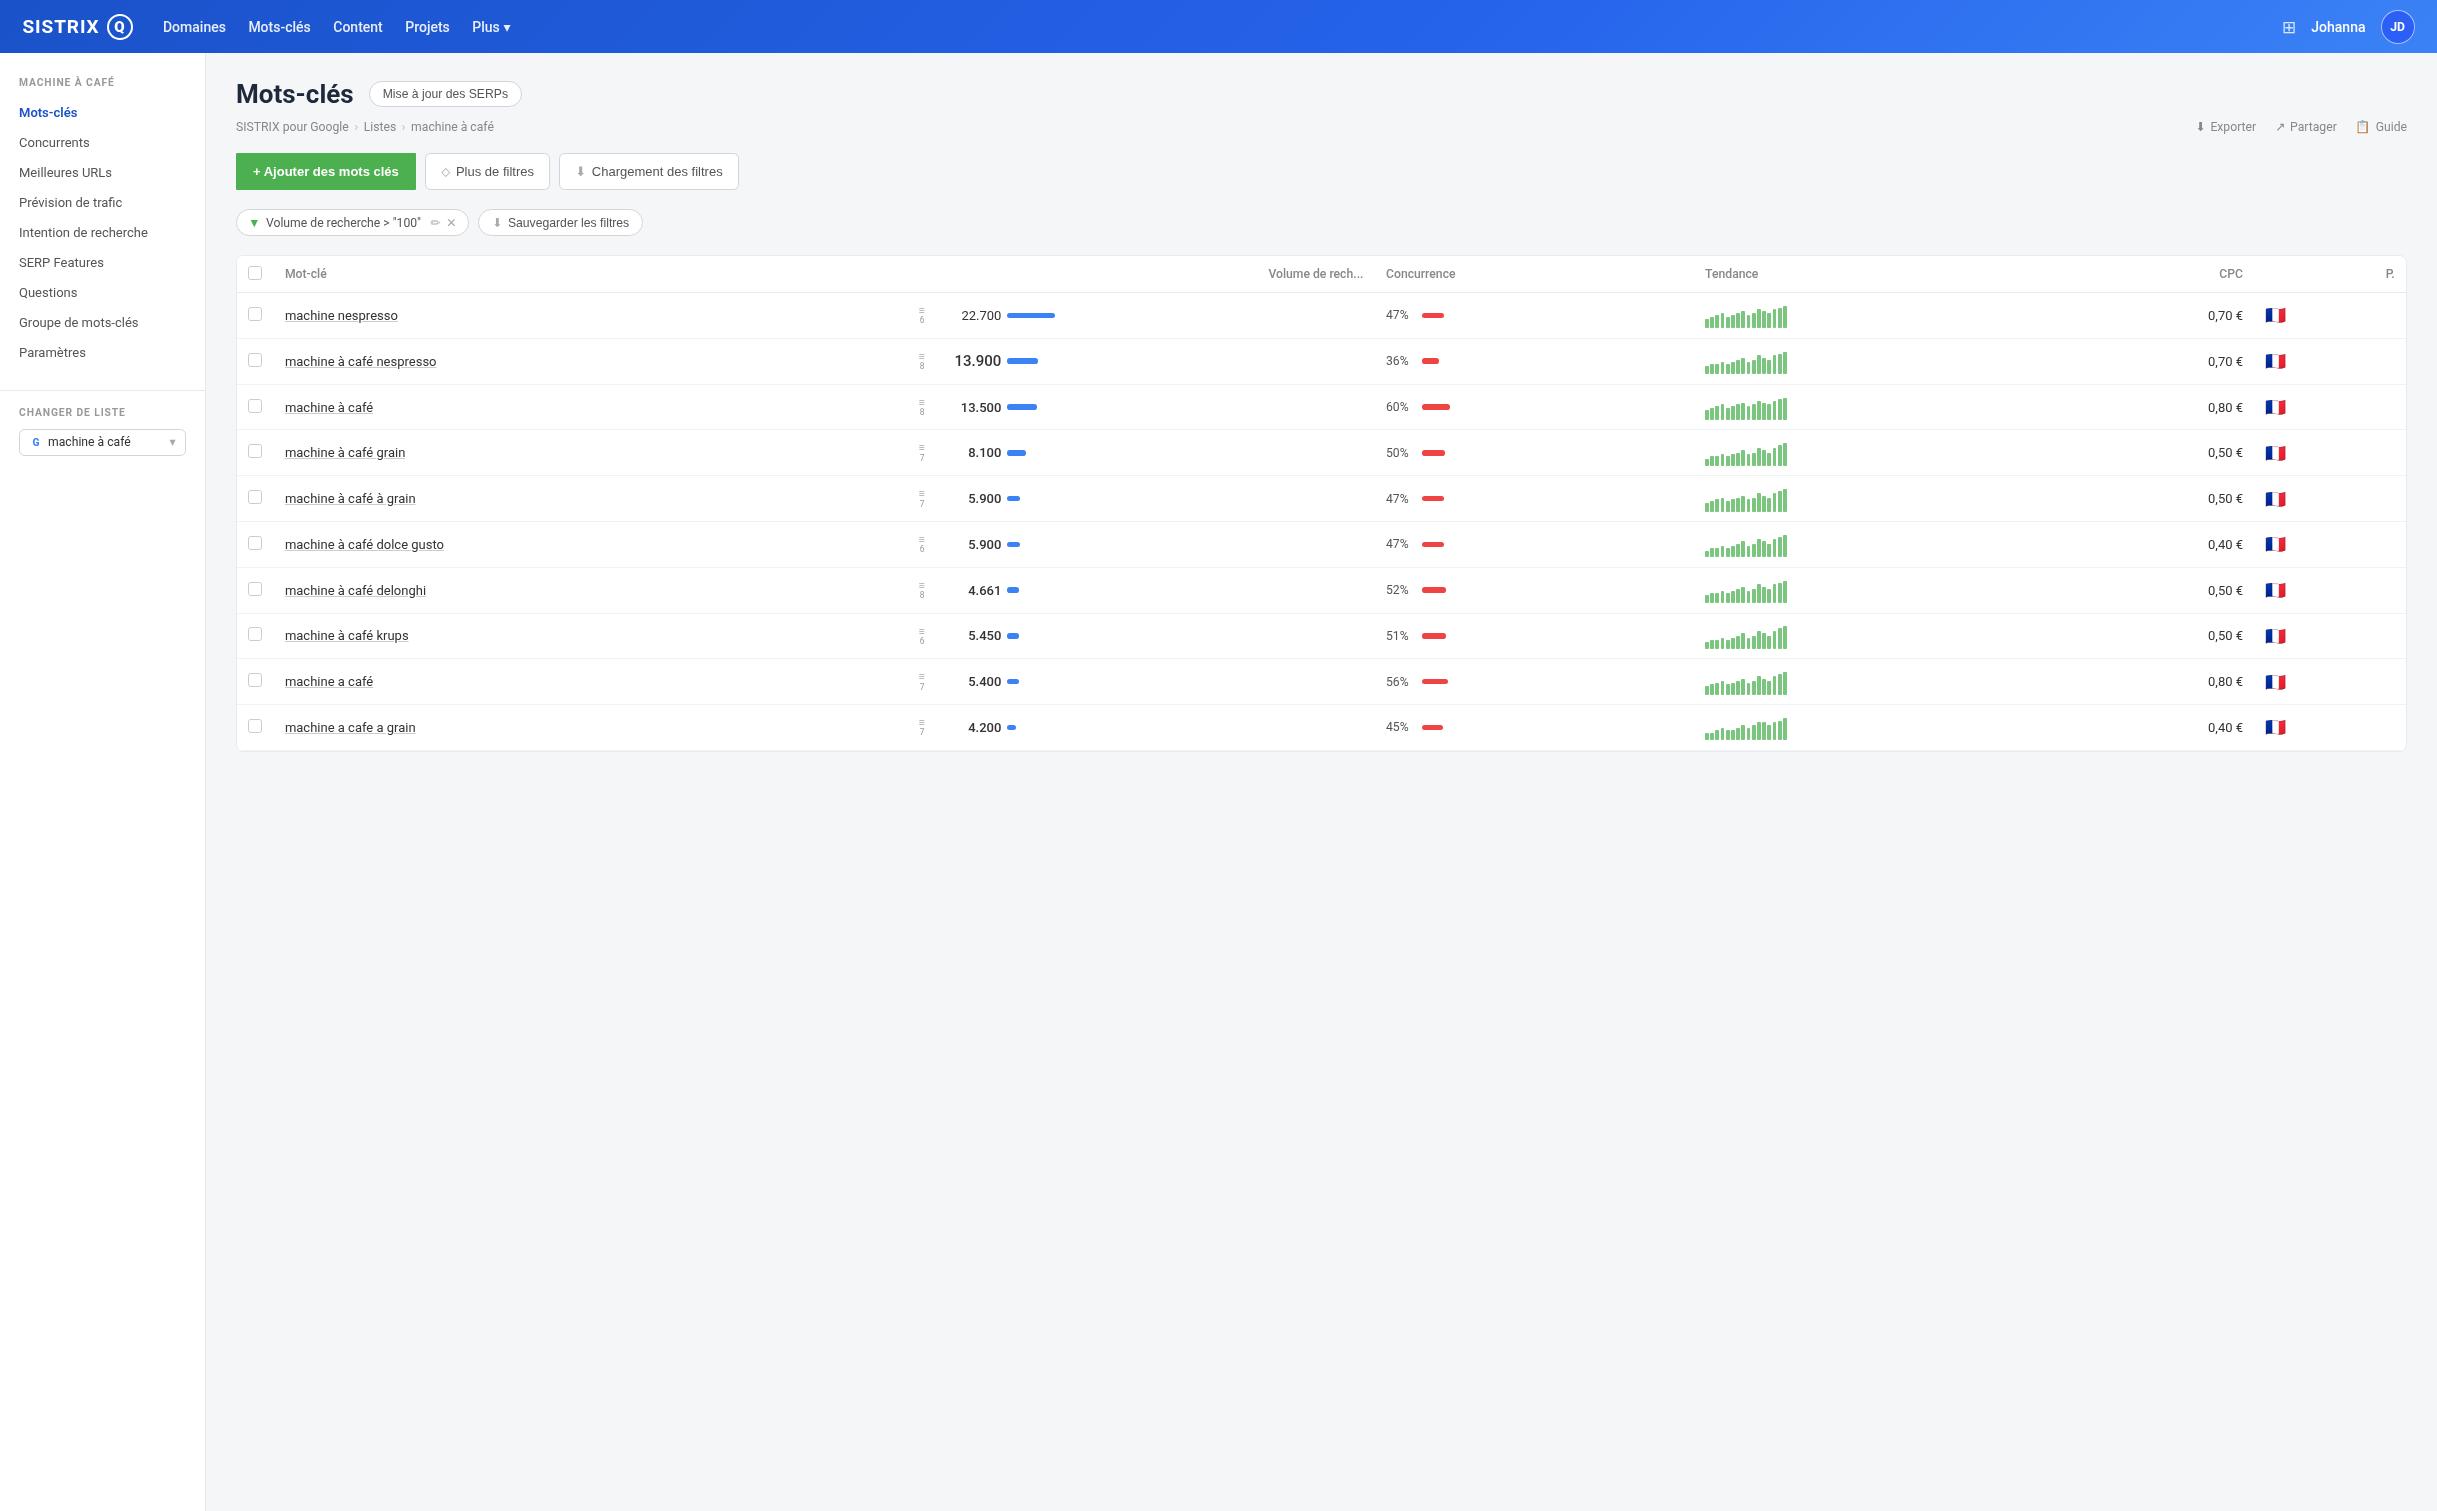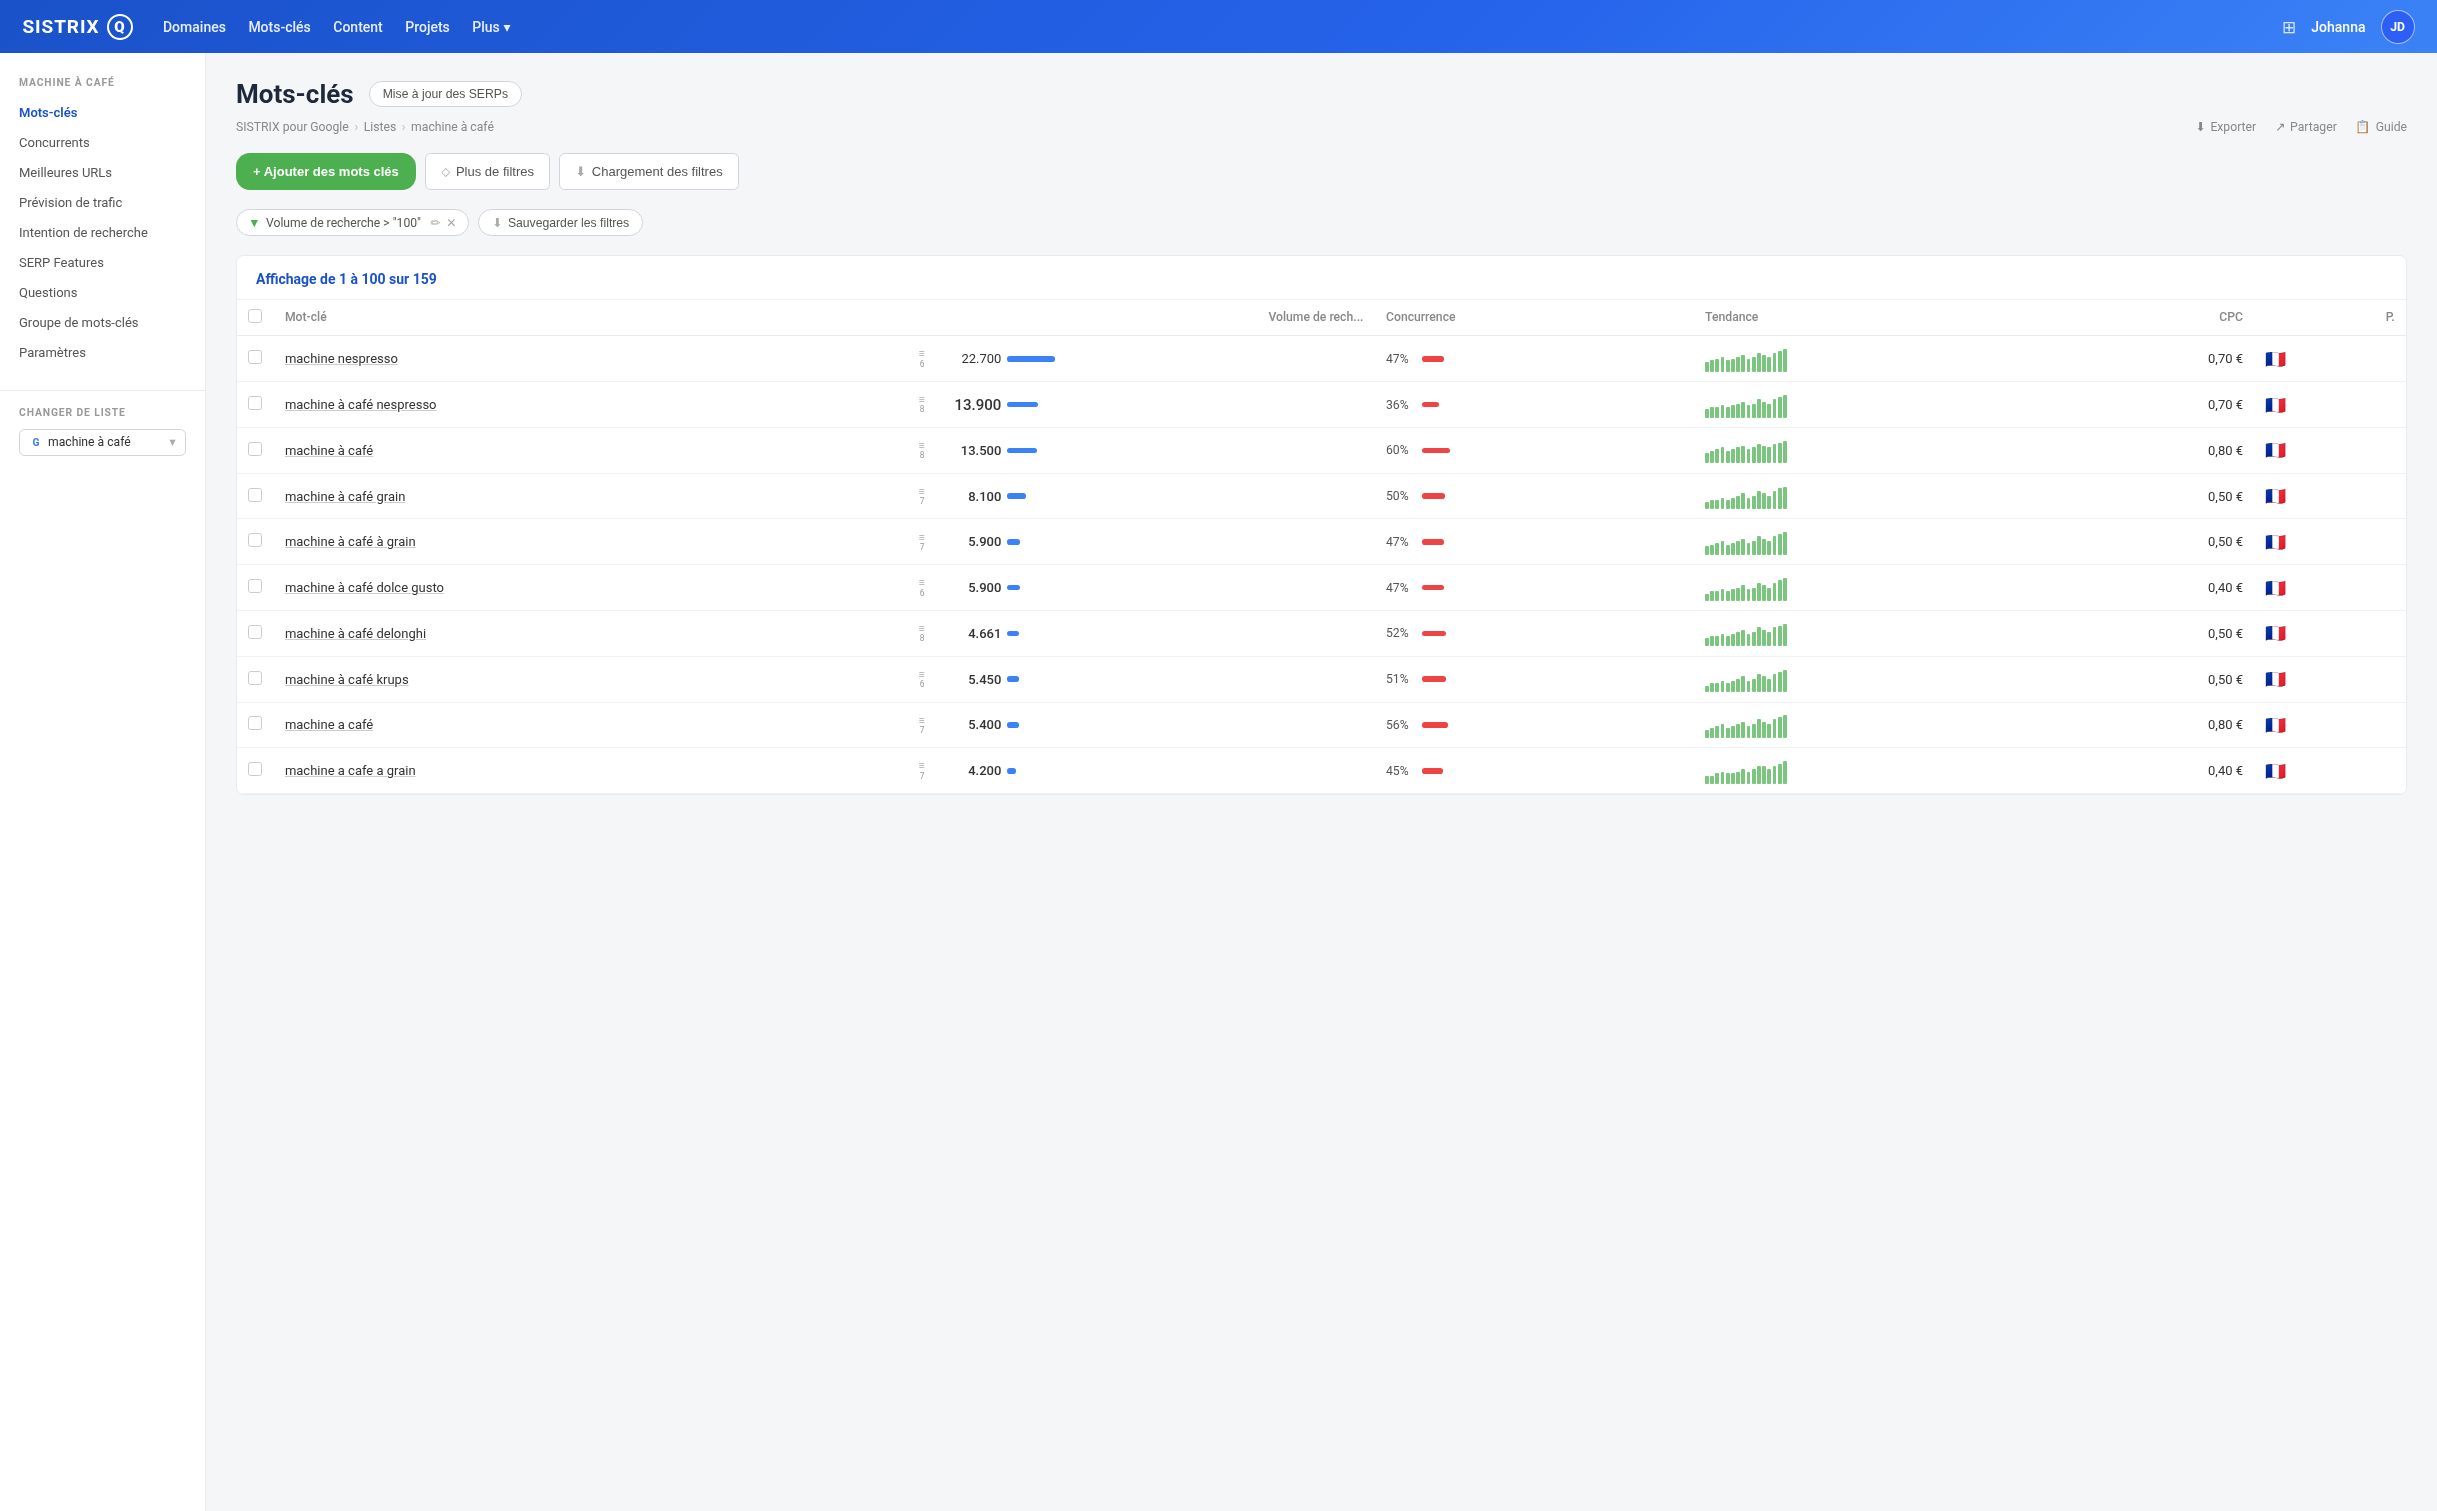--- a/index.html
+++ b/index.html
@@ -51,21 +51,21 @@
 
     
     .breadcrumb { display: flex; align-items: center; gap: 5.6px; font-size: 12.2px; color: #888; margin-bottom: 19px; }
     .breadcrumb-sep { color: #bbb; }
     .breadcrumb-link { color: #888; cursor: pointer; }
     .breadcrumb-actions { margin-left: auto; display: flex; gap: 19px; align-items: center; }
     .breadcrumb-action { display: flex; align-items: center; gap: 4.7px; color: #888; font-size: 12.2px; cursor: pointer; }
 
     
     .toolbar { display: flex; gap: 9.4px; margin-bottom: 19px; }
-    .btn-add { background: #4caf50; color: white; border: none; border-radius: 14px; padding: 9.4px 17px; font-size: 13px; font-weight: 600; cursor: pointer; display: flex; align-items: center; gap: 5.6px; }
+    .btn-add { background: #4caf50; color: white; border: none; border-radius: 1px; padding: 9.4px 17px; font-size: 13px; font-weight: 600; cursor: pointer; display: flex; align-items: center; gap: 5.6px; }
     .btn-filter { background: white; border: 0.9px solid #d1d5db; border-radius: 5.6px; padding: 9.4px 15px; font-size: 13px; color: #555; cursor: pointer; display: flex; align-items: center; gap: 5.6px; }
 
     
     .filter-bar { display: flex; align-items: center; gap: 9.4px; margin-bottom: 19px; }
     .active-filter { display: flex; align-items: center; gap: 5.6px; border: 0.9px solid #d1d5db; border-radius: 19px; padding: 5.6px 11.3px; background: white; font-size: 12.2px; color: #555; }
     .filter-icon-green { color: #4caf50; }
     .filter-edit { color: #aaa; cursor: pointer; margin-left: 3.8px; }
     .filter-remove { color: #aaa; cursor: pointer; }
     .btn-save-filter { border: 0.9px solid #d1d5db; border-radius: 19px; padding: 5.6px 13px; background: white; font-size: 12.2px; color: #555; cursor: pointer; display: flex; align-items: center; gap: 5.6px; }
 
@@ -207,21 +207,20 @@
         <span class="filter-edit">✏</span>
         <span class="filter-remove">✕</span>
       </div>
       <button class="btn-save-filter">
         <span style="color:#aaa;">⬇</span>
         <span>Sauvegarder les filtres</span>
       </button>
     </div>
 
     <div class="table-container">
-      <div class="table-count">Affichage de 1 à 100 sur 159</div>
       <table>
         <thead>
           <tr>
             <th class="check-col"><div class="checkbox"></div></th>
             <th>Mot-clé</th>
             <th></th>
             <th class="right">Volume de rech...</th>
             <th>Concurrence</th>
             <th>Tendance</th>
             <th class="right">CPC</th>

